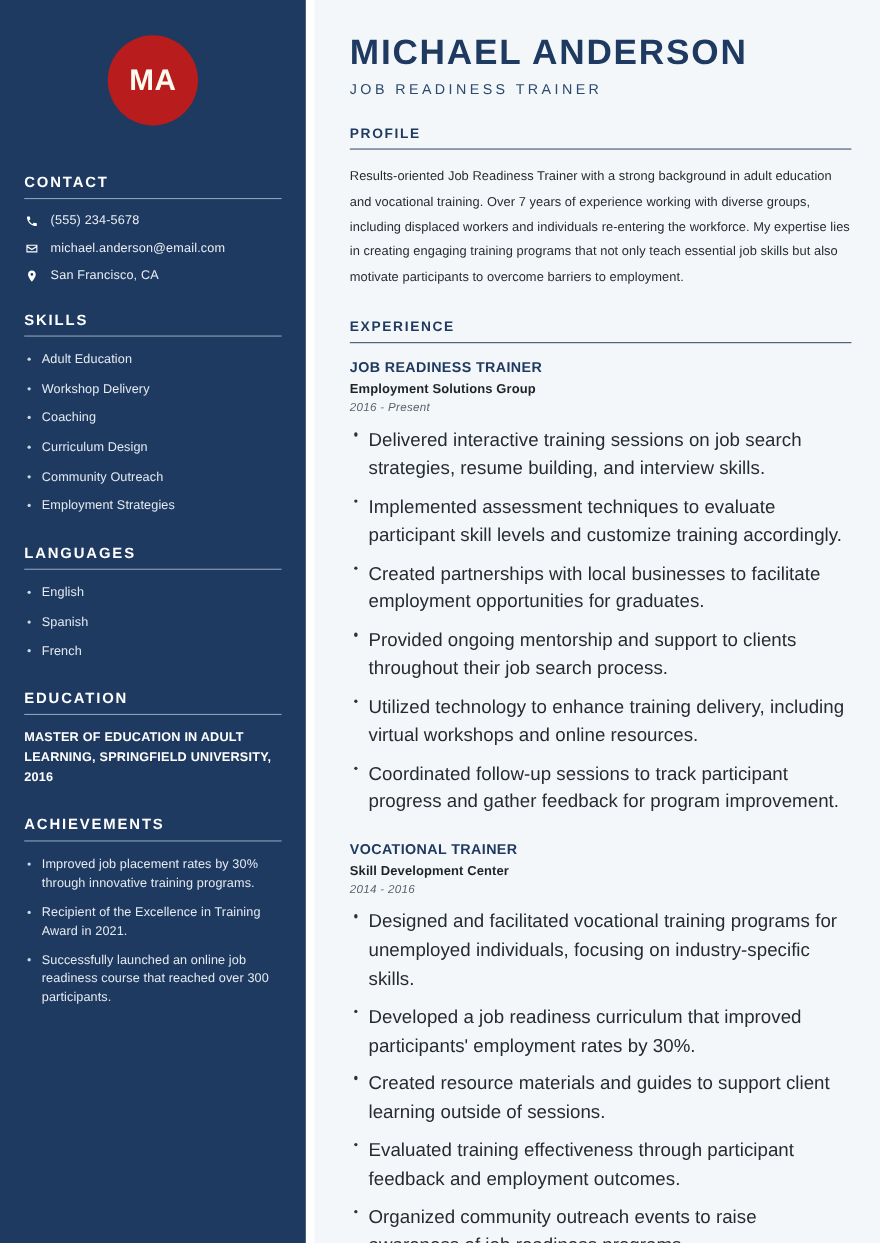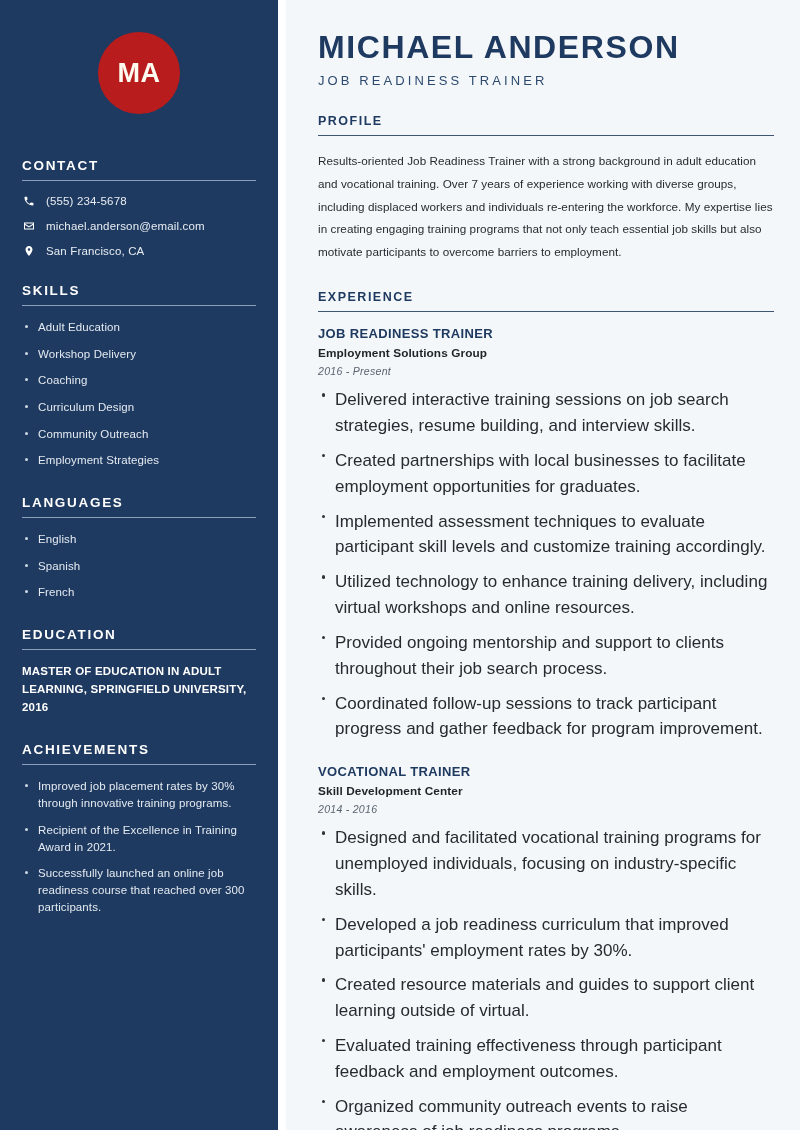--- a/index.html
+++ b/index.html
@@ -323,36 +323,36 @@
     <section class="main-section">
       <div class="main-title">EXPERIENCE</div>
       <div class="main-rule"></div>
 
       <div class="exp-block">
         <div class="exp-role">JOB READINESS TRAINER</div>
         <div class="exp-company">Employment Solutions Group</div>
         <div class="exp-dates">2016 - Present</div>
         <ul class="exp-list">
           <li>Delivered interactive training sessions on job search strategies, resume building, and interview skills.</li>
+          <li>Implemented assessment techniques to evaluate participant skill levels and customize training accordingly.</li>
           <li>Created partnerships with local businesses to facilitate employment opportunities for graduates.</li>
-          <li>Implemented assessment techniques to evaluate participant skill levels and customize training accordingly.</li>
+          <li>Provided ongoing mentorship and support to clients throughout their job search process.</li>
           <li>Utilized technology to enhance training delivery, including virtual workshops and online resources.</li>
-          <li>Provided ongoing mentorship and support to clients throughout their job search process.</li>
           <li>Coordinated follow-up sessions to track participant progress and gather feedback for program improvement.</li>
         </ul>
       </div>
 
       <div class="exp-block">
         <div class="exp-role">VOCATIONAL TRAINER</div>
         <div class="exp-company">Skill Development Center</div>
         <div class="exp-dates">2014 - 2016</div>
         <ul class="exp-list">
           <li>Designed and facilitated vocational training programs for unemployed individuals, focusing on industry-specific skills.</li>
           <li>Developed a job readiness curriculum that improved participants' employment rates by 30%.</li>
-          <li>Created resource materials and guides to support client learning outside of virtual.</li>
+          <li>Created resource materials and guides to support client learning outside of sessions.</li>
           <li>Evaluated training effectiveness through participant feedback and employment outcomes.</li>
           <li>Organized community outreach events to raise awareness of job readiness programs.</li>
         </ul>
       </div>
 
     </section>
 
   </main>
 
 </div>

